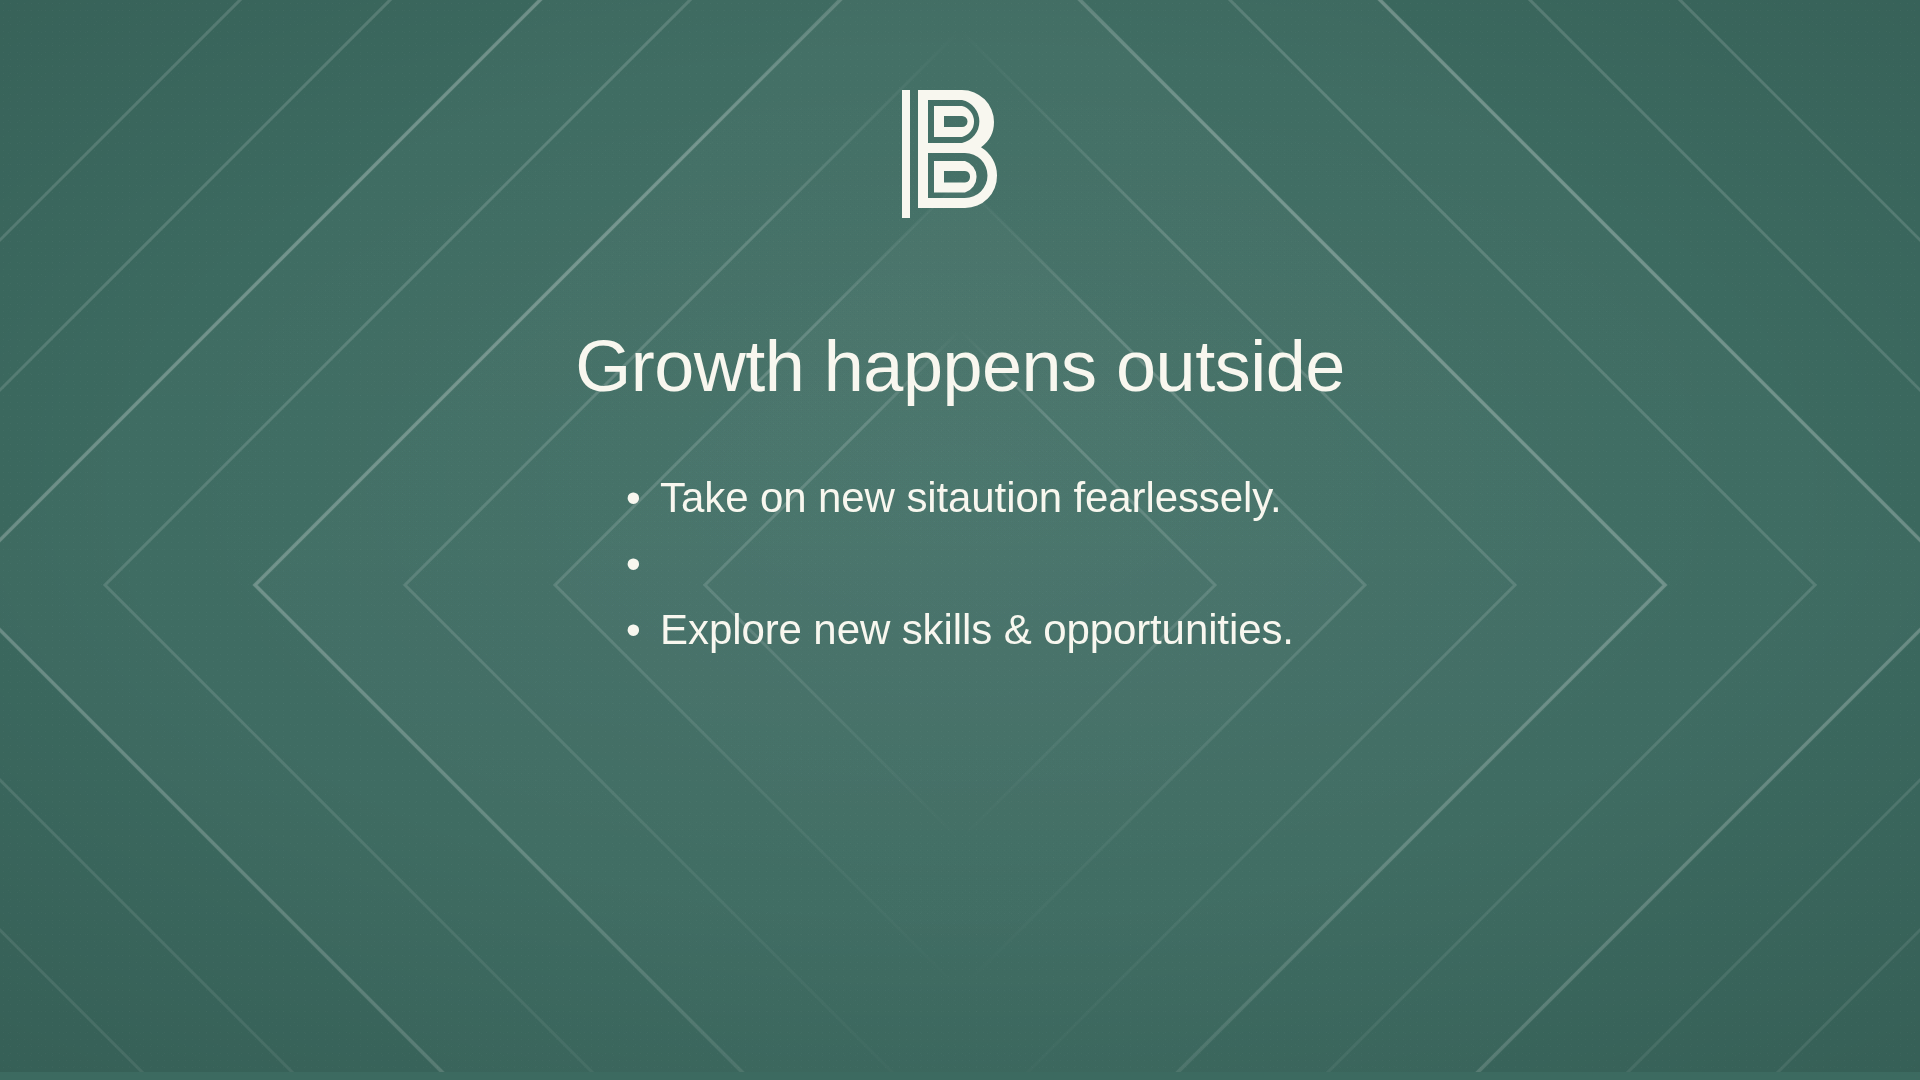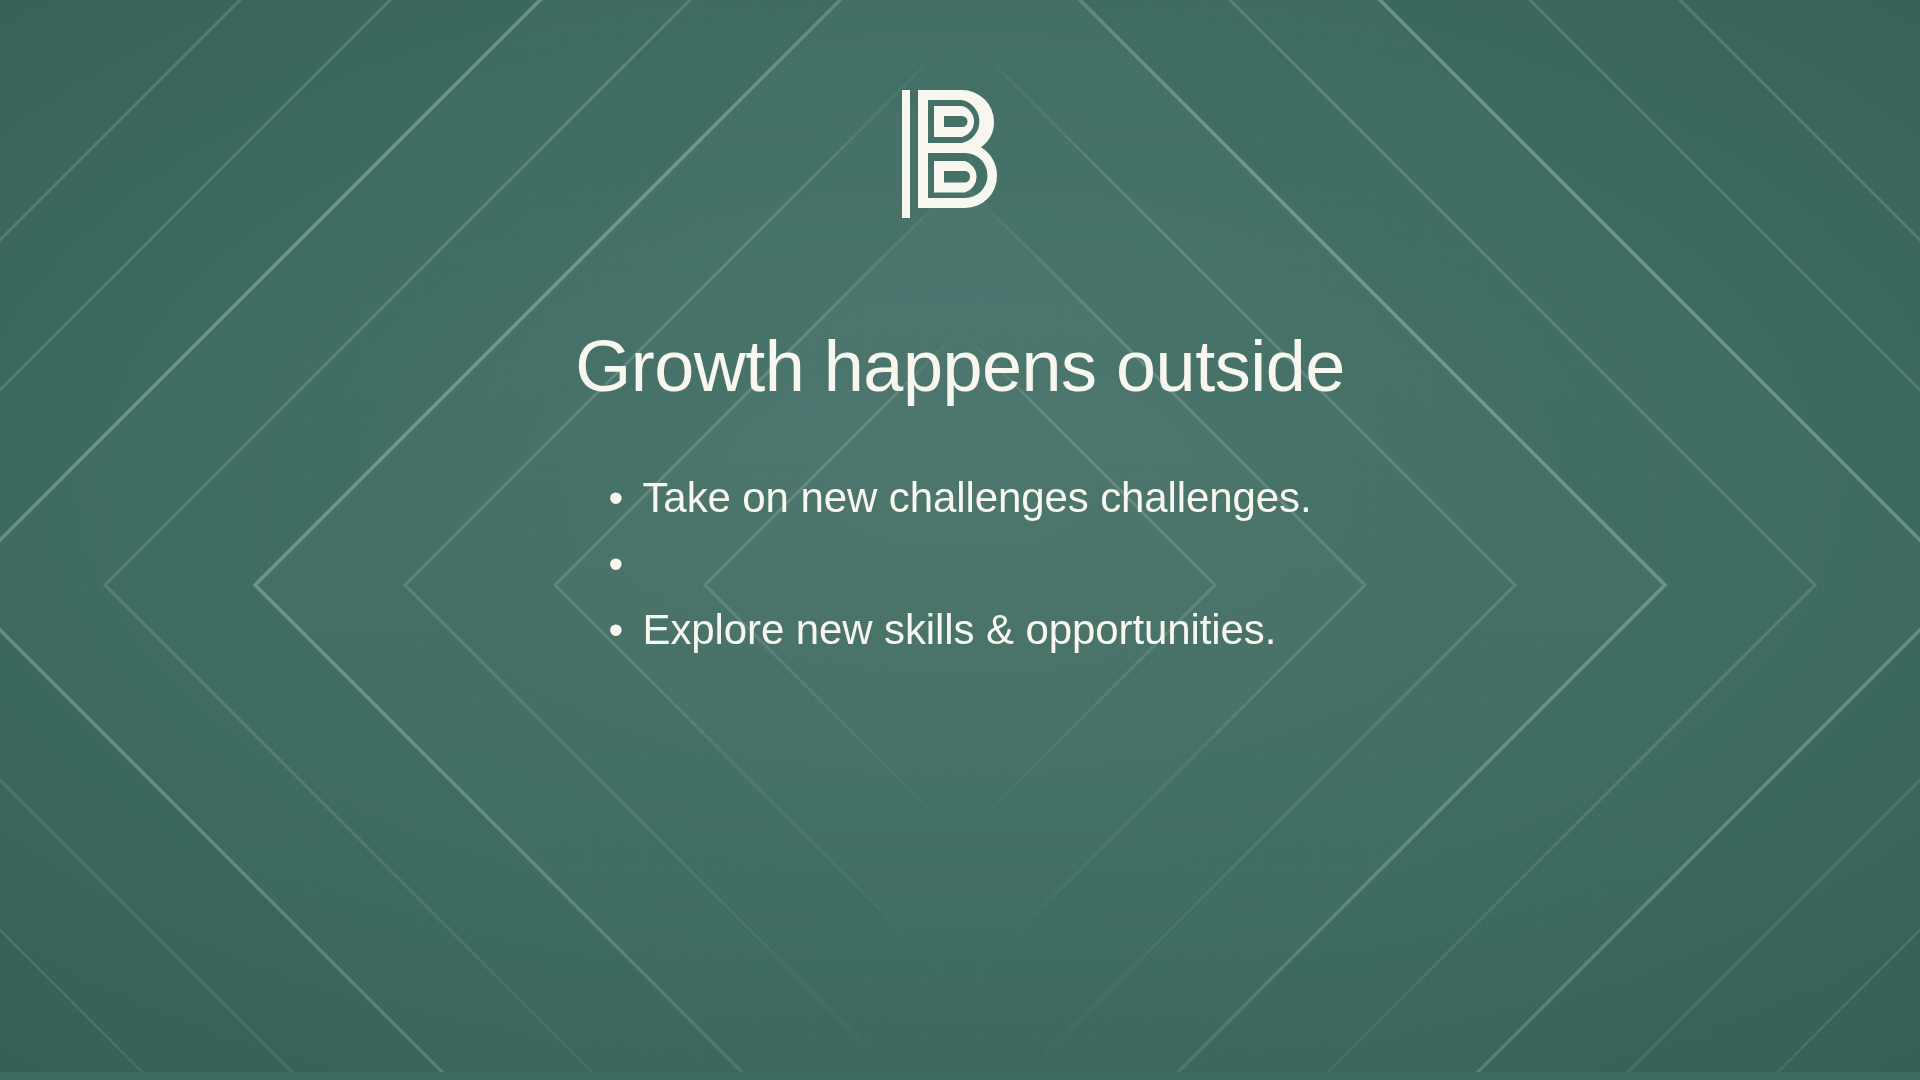--- a/index.html
+++ b/index.html
@@ -208,21 +208,21 @@
       </svg>
     </div>
 
     <h1 id="headline">
       <span class="hl-line">Growth happens outside</span>
     </h1>
 
     <ul id="bullets">
       <li>
         <span class="dot">•</span>
-        <span class="bullet-text">Take on new challenges challenges.</span>
+        <span class="bullet-text">Take on new sitaution fearlessely.</span>
       </li>
       <li>
         <span class="dot">•</span>
       </li>
       <li>
         <span class="dot">•</span>
         <span class="bullet-text">Explore new skills &amp; opportunities.</span>
       </li>
     </ul>
 

